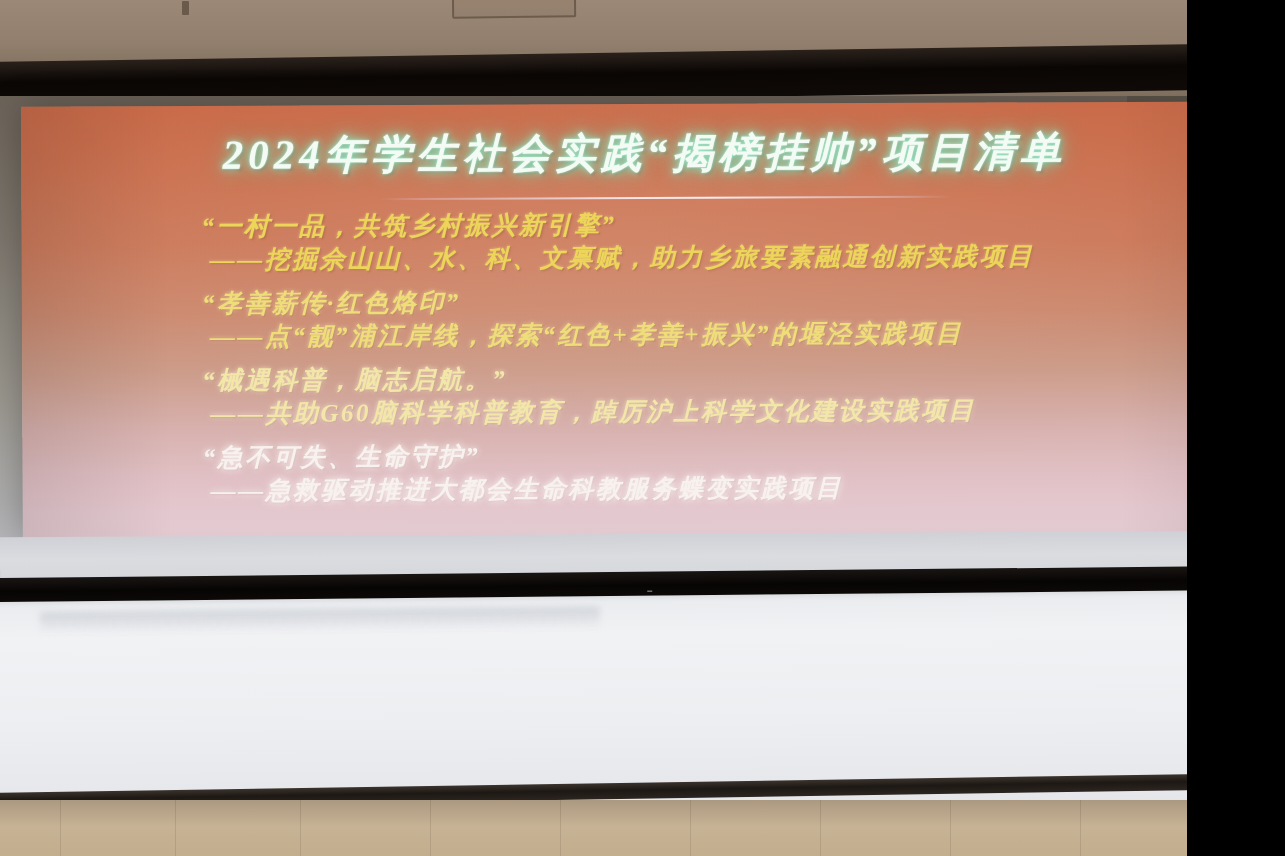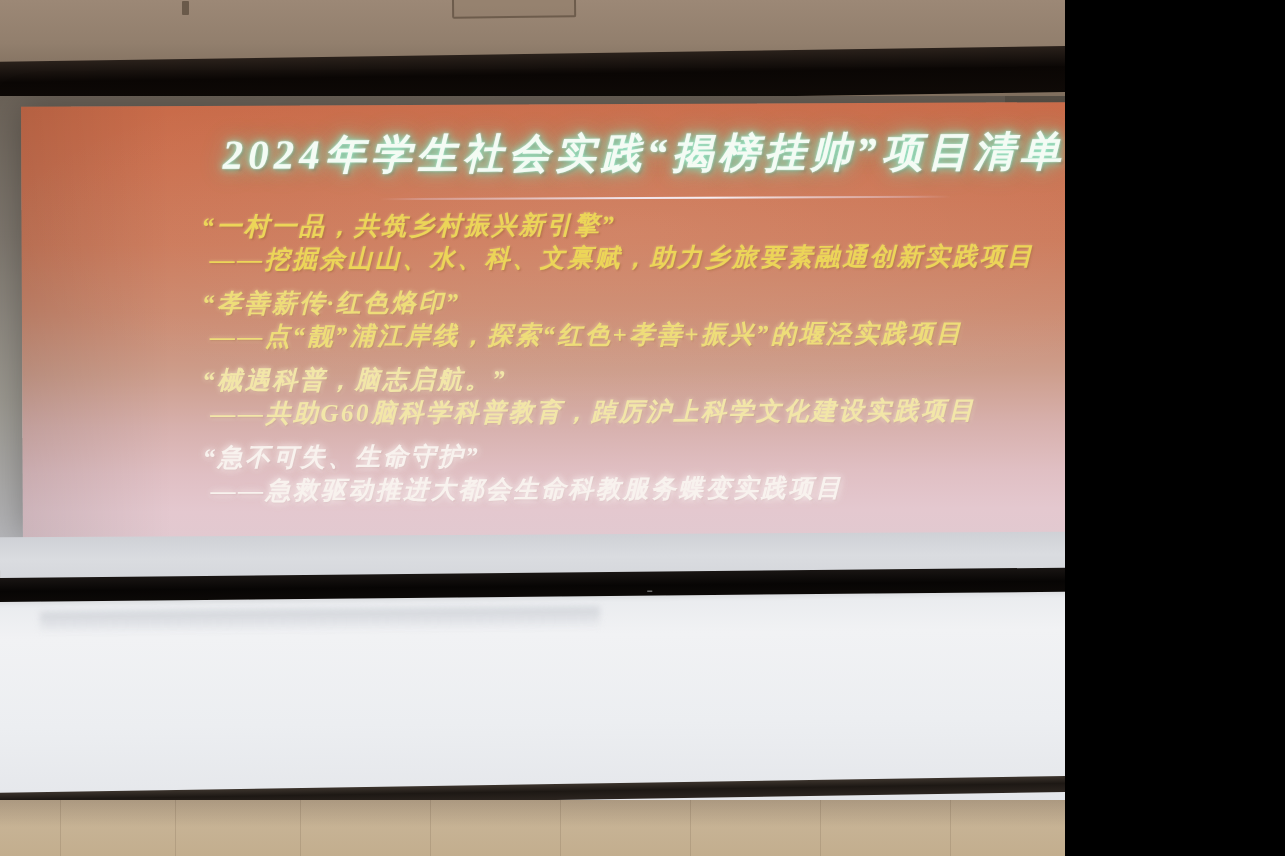--- a/index.html
+++ b/index.html
@@ -2,21 +2,21 @@
 <html><head>
 <meta charset="utf-8">
 <title>Projector Slide</title>
 <style>
   html,body{margin:0;padding:0;background:#000;}
   body{
     font-family:"Liberation Sans", sans-serif;
   }
   #scene{
     position:relative;
-    width:1065px;
+    width:1187px;
     height:856px;
     overflow:hidden;
     background:#8d7b68;
   }
 
   
   .wall-top{
     position:absolute; left:0; top:0; width:1285px; height:78px;
     background:linear-gradient(180deg,#9c8876 0%,#927f6d 55%,#7e6d5d 100%);
   }

